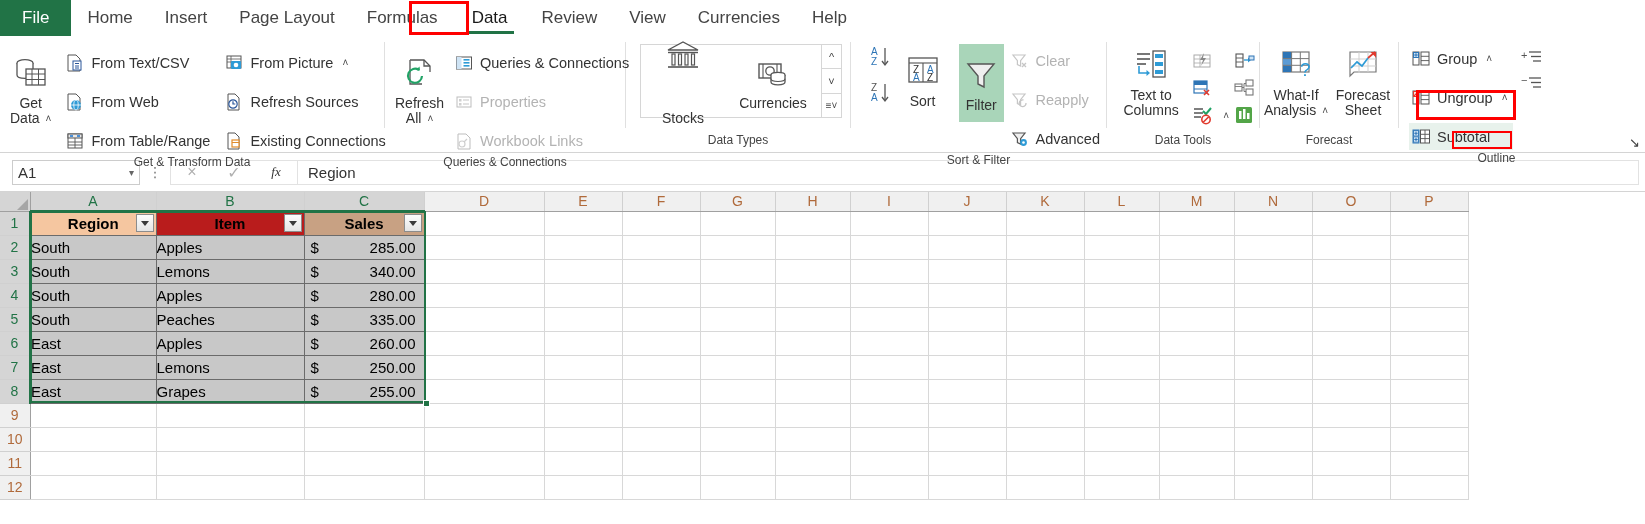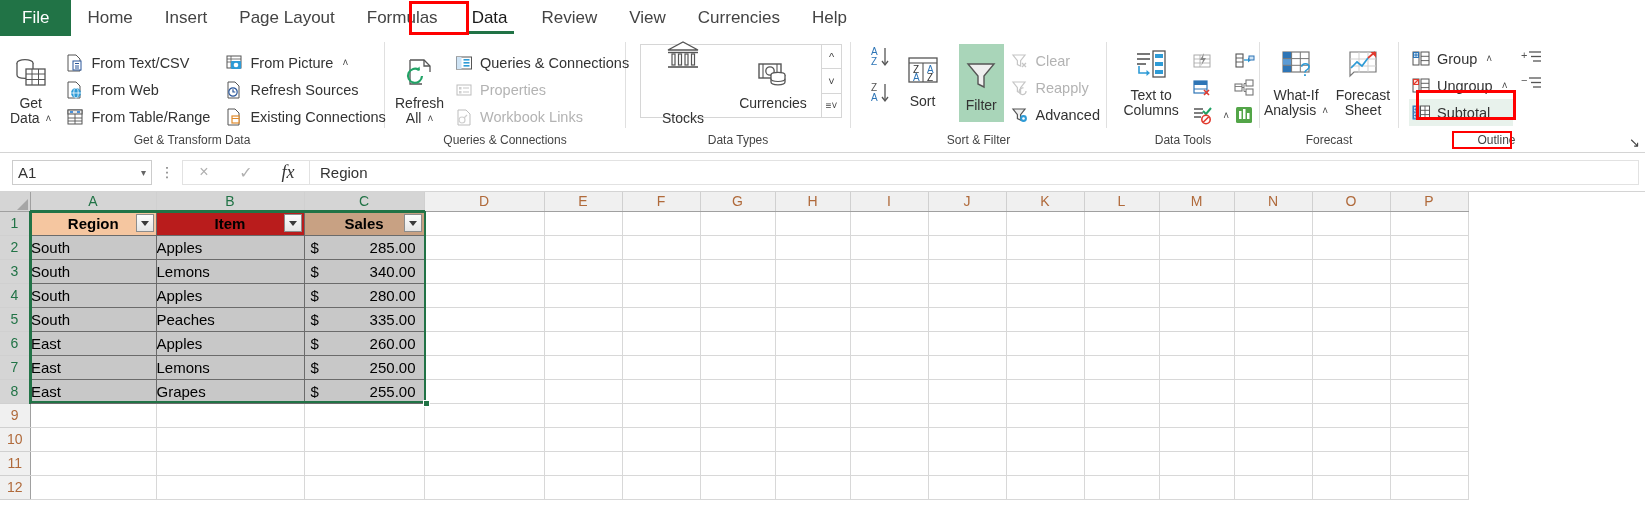--- a/index.html
+++ b/index.html
@@ -78,50 +78,50 @@
 
   
   .bigbtn {
     display: flex; flex-direction: column; align-items: center;
     width: 72px; padding: 2px 2px;
     font-size: 14px; color: #333; line-height: 15px; text-align: center;
   }
   .bigbtn .ico { height: 44px; display: flex; align-items: center; justify-content: center; }
 
   
-  .smallcol { display: flex; flex-direction: column; gap: 0px; }
+  .smallcol { display: flex; flex-direction: column; gap: 12px; }
   .smbtn {
     display: flex; align-items: center; gap: 6px;
     height: 27px; padding: 0 6px 0 2px;
     font-size: 14.5px; color: #333; white-space: nowrap;
   }
   .smbtn.disabled { color: #b3b3b3; }
   .smbtn .ico { width: 20px; height: 20px; display:flex; align-items:center; justify-content:center; flex:0 0 20px;}
   .chev { font-size: 10px; color: #444; margin-left: 3px; }
 
   
   .fbar {
     height: 39px;
     display: flex; align-items: center;
     background: #ffffff;
     border-bottom: 1px solid #d4d4d4;
     padding: 0 6px;
     gap: 0px;
   }
   .namebox {
-    width: 140px; height: 25px;
+    width: 128px; height: 25px;
     border: 1px solid #cccccc; background: #fff;
     display: flex; align-items: center; justify-content: space-between;
     padding: 0 5px; font-size: 15px; color: #333;
     margin-left: 6px;
   }
   .fb-dots { width: 30px; text-align: center; color: #777; font-size: 14px; letter-spacing: 0; }
   .fb-btns { display: flex; align-items: center; border: 1px solid #e2e2e2; height: 25px; }
   .fb-btn { width: 42px; text-align: center; font-size: 16px; color: #b0b0b0; }
-  .fb-btn.fx { color: #333; font-style: italic; font-family: "Liberation Serif", serif; font-size: 18px; }
+  .fb-btn.fx { color: #333; font-style: italic; font-family: "Liberation Serif", serif; font-size: 13px; }
   .fb-input {
     flex: 1; height: 25px; border: 1px solid #e2e2e2; border-left: none;
     display: flex; align-items: center; padding-left: 10px;
     font-size: 15px; color: #333;
   }
 
   
   .gridwrap { position: relative; width: 1645px; height: 332px; overflow: hidden; background:#fff; }
   table.grid { border-collapse: collapse; table-layout: fixed; }
   .grid td, .grid th { padding: 0; }

